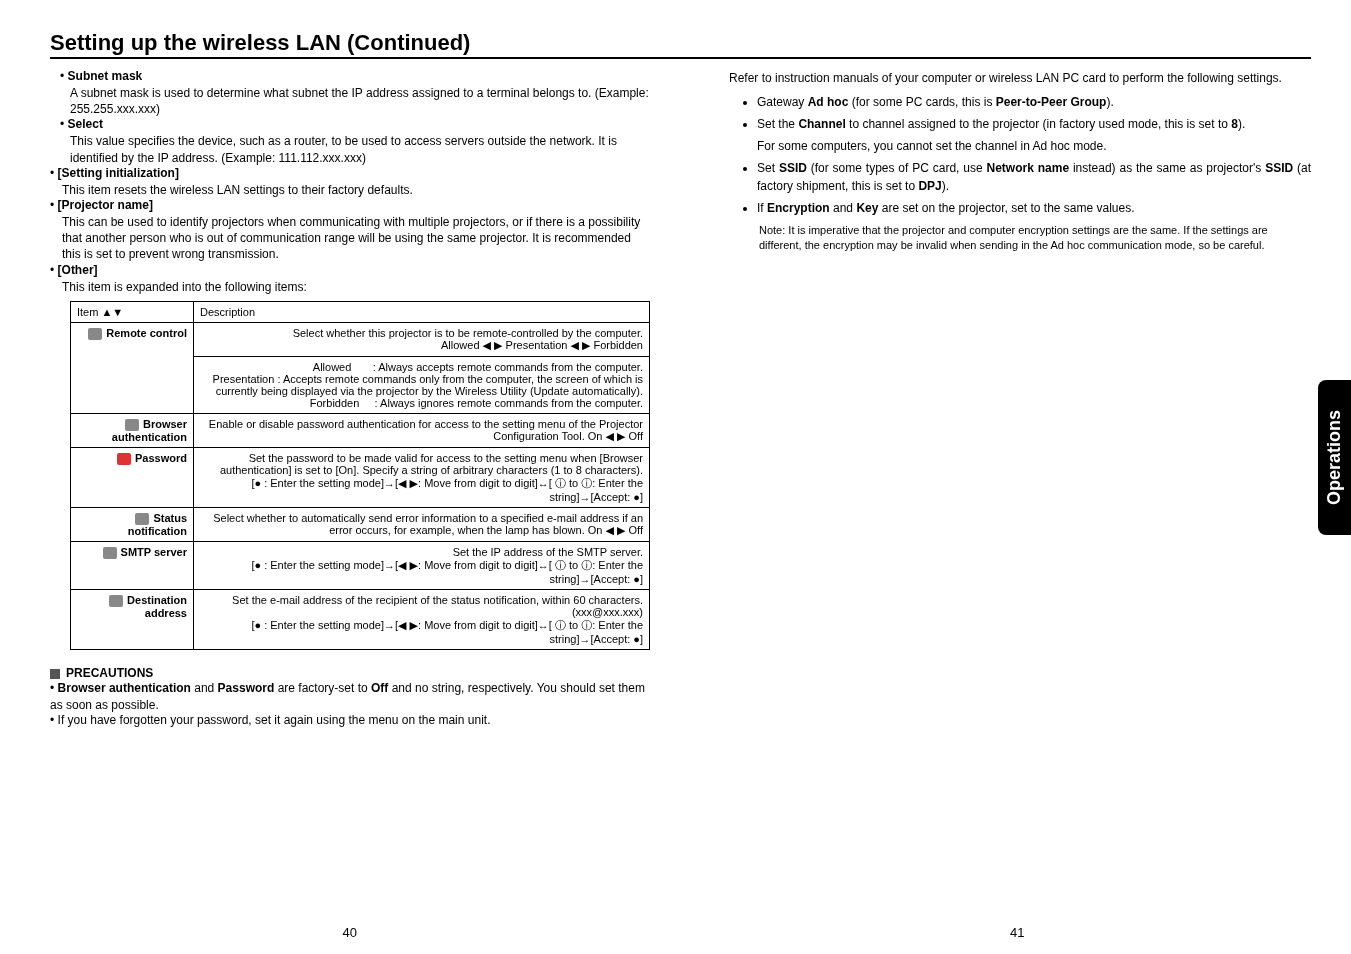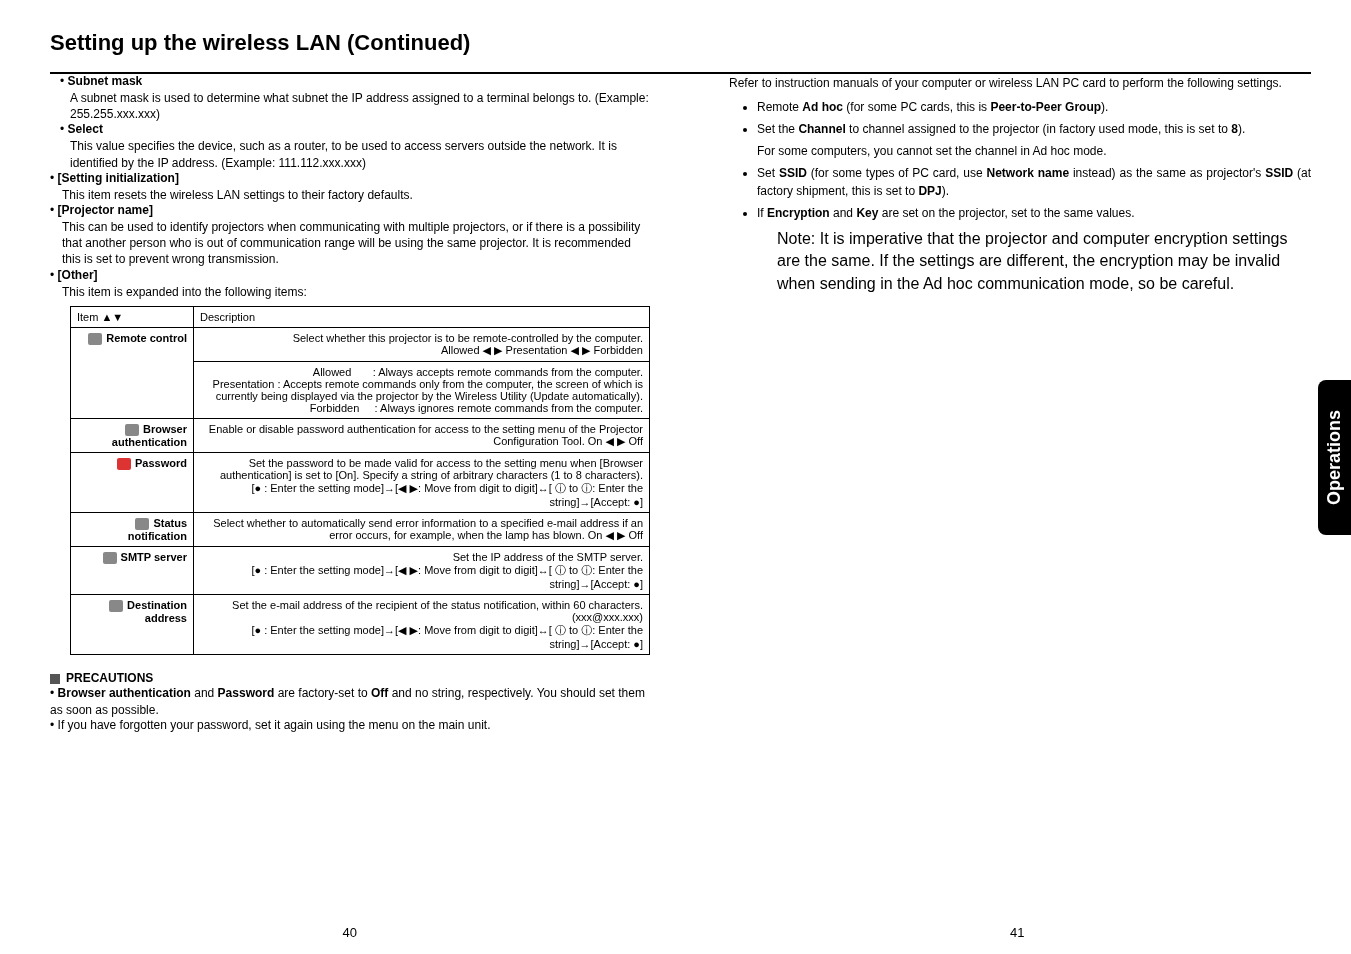--- a/index.html
+++ b/index.html
@@ -1,36 +1,36 @@
 <!DOCTYPE html>
 <html><head>
 <meta charset="utf-8">
 <style>
 body{margin:0;font-family:Arial,Helvetica,sans-serif;font-size:12px;color:#000;background:#fff;width:1351px;height:954px;box-sizing:border-box;padding:30px 40px 20px 50px;position:relative}
-.page-title{font-size:22px;font-weight:bold;border-bottom:2px solid #000;padding-bottom:16px;}
+.page-title{font-size:22px;font-weight:bold;border-bottom:2px solid #000;padding-bottom:1px;margin-bottom:10px}
 .columns{display:flex;gap:61px}
 .col{flex:1}
 .bullet-item{margin-left:10px;margin-bottom:2px}
 .bullet-label{font-weight:bold}
 .indent-text{margin-left:20px;line-height:1.35}
 .setting-label{font-weight:bold}
 table.desc{border-collapse:collapse;width:100%;margin-top:6px;margin-left:20px;max-width:580px}
 table.desc th,table.desc td{border:1px solid #000;padding:4px 6px;font-size:11px;vertical-align:top;text-align:right}
 table.desc th{font-weight:normal;text-align:left}
 .item-cell{width:110px;font-weight:bold}
 .prec-h{font-weight:bold;margin-top:16px;margin-left:0}
 .prec-h::before{content:"";display:inline-block;width:10px;height:10px;background:#555;margin-right:6px;vertical-align:middle}
 .right-h{font-size:16px;font-weight:bold;margin-bottom:4px}
 .right-h::before{content:"";display:inline-block;width:12px;height:12px;background:#000;margin-right:6px}
 .right-body{margin-left:18px;line-height:1.5}
 .side-tab{position:absolute;right:0;top:380px;background:#000;color:#fff;font-weight:bold;font-size:18px;padding:30px 6px;writing-mode:vertical-rl;transform:rotate(180deg);border-radius:0 8px 8px 0}
 .page-nums{position:absolute;bottom:14px;left:16px;right:0;display:flex;justify-content:space-around;font-size:13px}
 .icon{display:inline-block;width:14px;height:12px;background:#888;border-radius:2px;vertical-align:middle;margin-right:4px}
 .arrow-icons{display:inline-block;font-weight:bold}
-.note-block{margin-left:48px;margin-top:6px;font-size:16px;line-height:1.4}
+.note-block{margin-left:30px;margin-top:6px;font-size:11px;line-height:1.4}
 li{margin-bottom:4px}
 ul{padding-left:28px;margin:6px 0}
 </style>
 </head>
 <body>
 
 <div class="page-title">Setting up the wireless LAN (Continued)</div>
 
 <div class="columns">
 <div class="col">
@@ -106,21 +106,21 @@
   <div style="margin-left:0;line-height:1.4">
     • <b>Browser authentication</b><span> and </span><b>Password</b><span> are factory-set to </span><b>Off</b><span> and no string, respectively. You should set them as soon as possible.</span>
   </div>
   <div style="margin-left:0">• <span>If you have forgotten your password, set it again using the menu on the main unit.</span></div>
 </div>
 
 <div class="col">
   <div class="right-body">
     <div>Refer to instruction manuals of your computer or wireless LAN PC card to perform the following settings.</div>
     <ul>
-      <li><span>Remote </span><b>Ad hoc</b><span> (for some PC cards, this is </span><b>Peer-to-Peer Group</b><span>).</span></li>
+      <li><span>Gateway </span><b>Ad hoc</b><span> (for some PC cards, this is </span><b>Peer-to-Peer Group</b><span>).</span></li>
       <li><span>Set the </span><b>Channel</b><span> to channel assigned to the projector (in factory used mode, this is set to </span><b>8</b><span>).</span>
         <div style="margin-top:4px">For some computers, you cannot set the channel in Ad hoc mode.</div>
       </li>
       <li style="text-align:justify"><span>Set </span><b>SSID</b><span> (for some types of PC card, use </span><b>Network name</b><span> instead) as the same as projector's </span><b>SSID</b><span> (at factory shipment, this is set to </span><b>DPJ</b><span>).</span></li>
       <li><span>If </span><b>Encryption</b><span> and </span><b>Key</b><span> are set on the projector, set to the same values.</span></li>
     </ul>
     <div class="note-block">Note: It is imperative that the projector and computer encryption settings are the same. If the settings are different, the encryption may be invalid when sending in the Ad hoc communication mode, so be careful.</div>
   </div>
 </div>
 </div>

